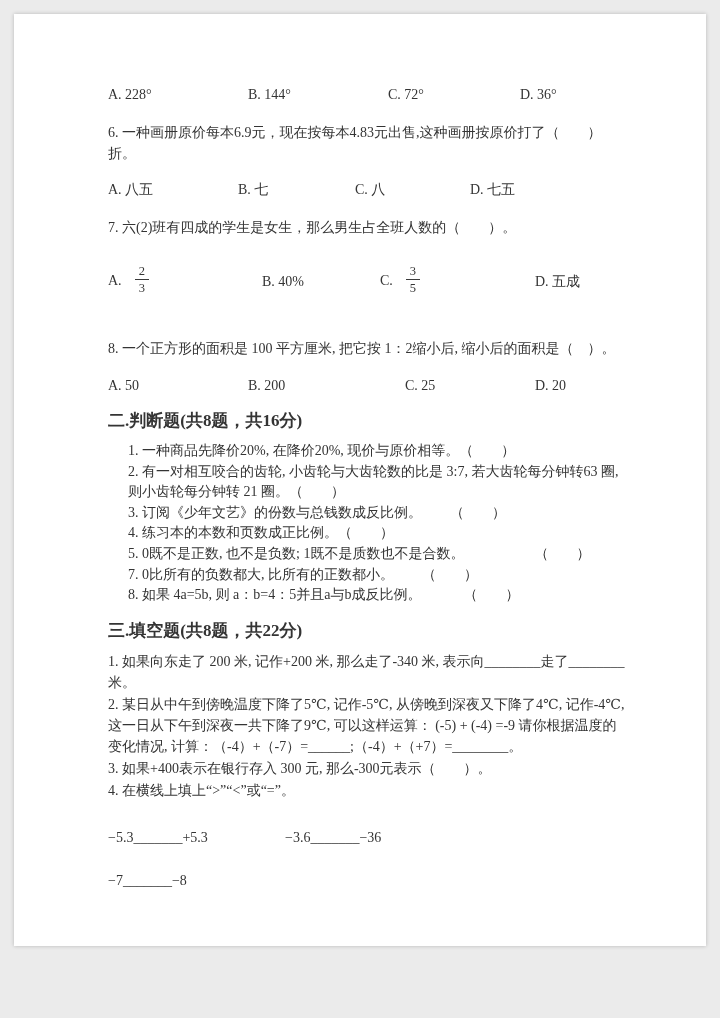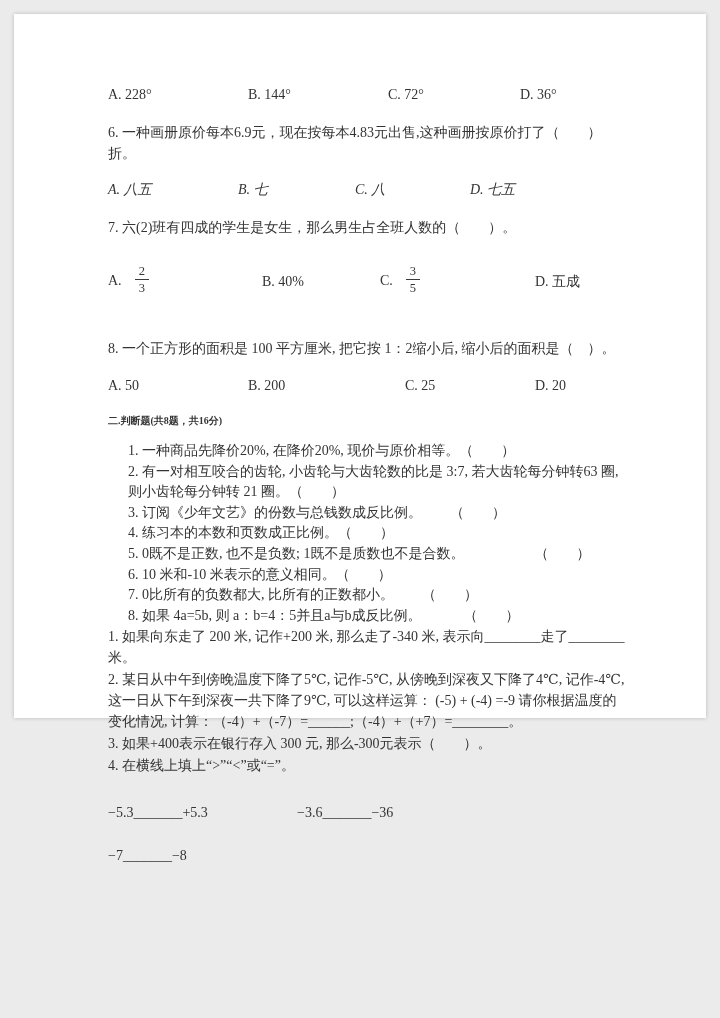--- a/index.html
+++ b/index.html
@@ -3,43 +3,43 @@
 <meta charset="utf-8">
 <style>
   html,body{margin:0;padding:0;}
   body{
     width:720px;height:1018px;overflow:hidden;position:relative;
     background:#ebebeb;
     font-family:"Liberation Serif","DejaVu Serif",serif;
     color:#343434;
   }
   .page{
-    position:absolute;left:14px;top:14px;width:692px;height:704px;
+    position:absolute;left:14px;top:14px;width:692px;height:932px;
     background:#ffffff;box-shadow:0 0 4px rgba(0,0,0,0.22);
     box-sizing:border-box;padding:70px 78px 0 94px;
     font-size:14px;line-height:21px;
   }
   p{margin:0;}
   .opts{display:grid;}
   .opts-q5{grid-template-columns:140px 140px 132px auto;margin:0 0 17px;}
   .q-text{margin:0 0 15px;}
-  .opts-q6{grid-template-columns:130px 117px 115px auto;margin:0 0 17px;font-style:italic;}
+  .opts-q6{grid-template-columns:130px 117px 115px auto;margin:0 0 17px;}
   .q7-text{margin:0 0 26px;}
   .opts-q7{grid-template-columns:154px 118px 155px auto;align-items:center;margin:0 0 40px;min-height:34px;}
   .q8-text{margin:4px 0 16px;}
   .opts-q8{grid-template-columns:140px 157px 130px auto;margin:8px 0 14px;}
   .frac{display:inline-block;vertical-align:middle;text-align:center;
         font-size:12.5px;line-height:14px;margin-left:13px;position:relative;top:-2px;}
   .frac .num{display:block;border-bottom:1px solid #3a3a3a;padding:0 4px 1px;}
   .frac .den{display:block;padding-top:1px;}
-  .sec-title{font-weight:bold;font-size:10px;line-height:22px;margin:14px 0 9px;}
+  .sec-title{font-weight:bold;font-size:17px;line-height:22px;margin:14px 0 9px;}
   .judge p{line-height:20.6px;margin-left:20px;}
   .fill p{line-height:21px;margin:0 0 1px;}
   .cmp{display:grid;line-height:21px;}
-  .cmp-r1{grid-template-columns:177px auto;margin-top:26px;gap:12px;}
+  .cmp-r1{grid-template-columns:177px auto;margin-top:26px;}
   .cmp-r2{grid-template-columns:232px auto;margin-top:22px;}
 </style>
 </head>
 <body>
 
 <div class="page">
 
   <div class="opts opts-q5">
     <span>A. 228°</span>
     <span>B. 144°</span>
@@ -75,25 +75,25 @@
     <span>D. 20</span>
   </div>
 
   <h2 class="sec-title">二.判断题(共8题，共16分)</h2>
   <div class="judge">
     <p>1. 一种商品先降价20%, 在降价20%, 现价与原价相等。（　　）</p>
     <p>2. 有一对相互咬合的齿轮, 小齿轮与大齿轮数的比是 3:7, 若大齿轮每分钟转63 圈, 则小齿轮每分钟转 21 圈。（　　）</p>
     <p>3. 订阅《少年文艺》的份数与总钱数成反比例。　　（　　）</p>
     <p>4. 练习本的本数和页数成正比例。（　　）</p>
     <p>5. 0既不是正数, 也不是负数; 1既不是质数也不是合数。　　　　　（　　）</p>
-    <p>6. 10 米和-10 米表示的意义相同。（　　）</p>
     <p>7. 0比所有的负数都大, 比所有的正数都小。　　（　　）</p>
     <p>8. 如果 4a=5b, 则 a：b=4：5并且a与b成反比例。　　　（　　）</p>
   </div>
 
+  <h2 class="sec-title">三.填空题(共8题，共22分)</h2>
   <div class="fill">
     <p>1. 如果向东走了 200 米, 记作+200 米, 那么走了-340 米, 表示向________走了________米。</p>
     <p>2. 某日从中午到傍晚温度下降了5℃, 记作-5℃, 从傍晚到深夜又下降了4℃, 记作-4℃, 这一日从下午到深夜一共下降了9℃, 可以这样运算： (-5) + (-4) =-9 请你根据温度的变化情况, 计算：（-4）+（-7）=______;（-4）+（+7）=________。</p>
     <p>3. 如果+400表示在银行存入 300 元, 那么-300元表示（　　）。</p>
     <p>4. 在横线上填上“&gt;”“&lt;”或“=”。</p>
   </div>
 
   <div class="cmp cmp-r1">
     <span>−5.3_______+5.3</span>
     <span>−3.6_______−36</span>

